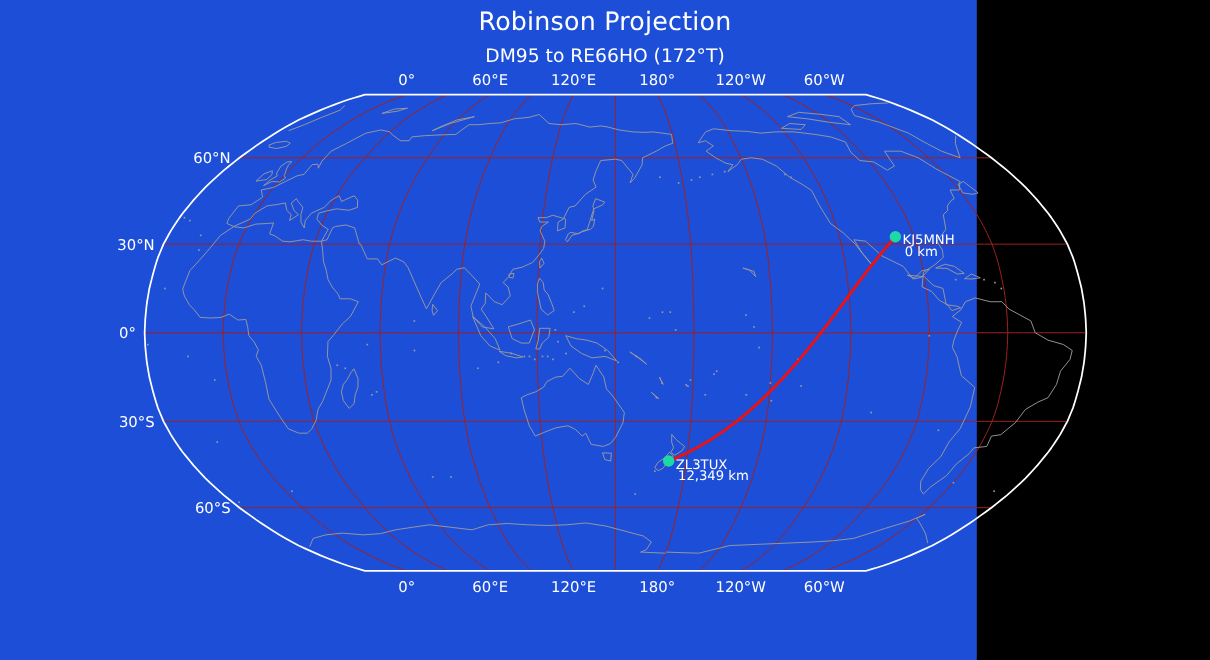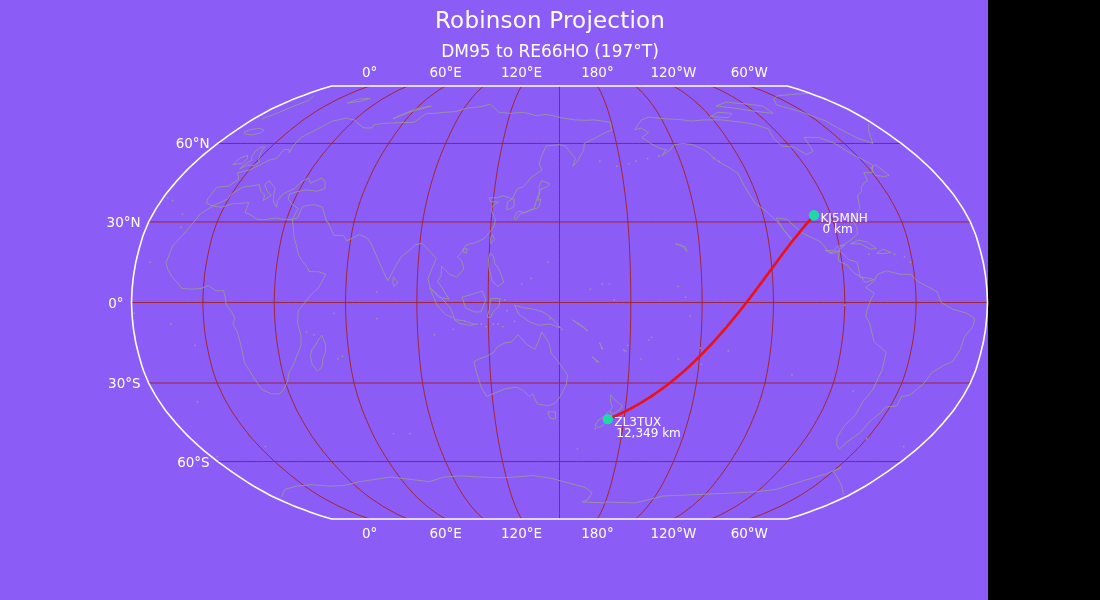--- a/index.html
+++ b/index.html
@@ -10,23 +10,23 @@
   body {
     width: 1100px;
     height: 600px;
     overflow: hidden;
     font-family: "DejaVu Sans", "Liberation Sans", sans-serif;
     position: relative;
   }
   #stage {
     position: absolute;
     left: 0; top: 0;
-    width: 988px;
+    width: 888px;
     height: 600px;
-    background: #8b5cf6;
+    background: #1d4ed8;
   }
   .title {
     position: absolute;
     left: 0;
     top: 7px;
     width: 1100px;
     text-align: center;
     color: #ffffff;
     font-size: 23px;
     letter-spacing: 0.2px;
@@ -57,21 +57,21 @@
     font-family: "DejaVu Sans", "Liberation Sans", sans-serif;
     font-size: 12px;
   }
 </style>
 </head>
 <body>
 
 <div id="stage">
 
   <div class="title">Robinson Projection</div>
-  <div class="subtitle">DM95 to RE66HO (197°T)</div>
+  <div class="subtitle">DM95 to RE66HO (172°T)</div>
 
   <svg id="mapsvg" width="1100" height="600">
     <g id="g-graticule">
         <polyline points="217.70,461.54 223.40,461.54 229.09,461.54 234.79,461.54 240.49,461.54 246.18,461.54 251.88,461.54 257.58,461.54 263.27,461.54 268.97,461.54 274.67,461.54 280.36,461.54 286.06,461.54 291.76,461.54 297.45,461.54 303.15,461.54 308.85,461.54 314.54,461.54 320.24,461.54 325.94,461.54 331.63,461.54 337.33,461.54 343.03,461.54 348.72,461.54 354.42,461.54 360.12,461.54 365.81,461.54 371.51,461.54 377.21,461.54 382.90,461.54 388.60,461.54 394.30,461.54 399.99,461.54 405.69,461.54 411.39,461.54 417.08,461.54 422.78,461.54 428.48,461.54 434.17,461.54 439.87,461.54 445.57,461.54 451.26,461.54 456.96,461.54 462.66,461.54 468.35,461.54 474.05,461.54 479.75,461.54 485.44,461.54 491.14,461.54 496.84,461.54 502.53,461.54 508.23,461.54 513.93,461.54 519.62,461.54 525.32,461.54 531.02,461.54 536.71,461.54 542.41,461.54 548.11,461.54 553.80,461.54 559.50,461.54 565.20,461.54 570.89,461.54 576.59,461.54 582.29,461.54 587.98,461.54 593.68,461.54 599.38,461.54 605.07,461.54 610.77,461.54 616.47,461.54 622.16,461.54 627.86,461.54 633.56,461.54 639.25,461.54 644.95,461.54 650.65,461.54 656.34,461.54 662.04,461.54 667.74,461.54 673.43,461.54 679.13,461.54 684.83,461.54 690.52,461.54 696.22,461.54 701.92,461.54 707.61,461.54 713.31,461.54 719.01,461.54 724.70,461.54 730.40,461.54 736.10,461.54 741.79,461.54 747.49,461.54 753.19,461.54 758.88,461.54 764.58,461.54 770.28,461.54 775.97,461.54 781.67,461.54 787.37,461.54 793.06,461.54 798.76,461.54 804.46,461.54 810.15,461.54 815.85,461.54 821.55,461.54 827.24,461.54 832.94,461.54 838.64,461.54 844.33,461.54 850.03,461.54 855.73,461.54 861.42,461.54 867.12,461.54 872.82,461.54 878.51,461.54 884.21,461.54 889.91,461.54 895.60,461.54 901.30,461.54" fill="none" stroke="#a02020" stroke-width="0.9"></polyline>
         <polyline points="148.62,383.04 155.47,383.04 162.32,383.04 169.16,383.04 176.01,383.04 182.86,383.04 189.71,383.04 196.56,383.04 203.40,383.04 210.25,383.04 217.10,383.04 223.95,383.04 230.80,383.04 237.64,383.04 244.49,383.04 251.34,383.04 258.19,383.04 265.04,383.04 271.88,383.04 278.73,383.04 285.58,383.04 292.43,383.04 299.28,383.04 306.12,383.04 312.97,383.04 319.82,383.04 326.67,383.04 333.52,383.04 340.36,383.04 347.21,383.04 354.06,383.04 360.91,383.04 367.76,383.04 374.60,383.04 381.45,383.04 388.30,383.04 395.15,383.04 402.00,383.04 408.84,383.04 415.69,383.04 422.54,383.04 429.39,383.04 436.24,383.04 443.08,383.04 449.93,383.04 456.78,383.04 463.63,383.04 470.48,383.04 477.32,383.04 484.17,383.04 491.02,383.04 497.87,383.04 504.72,383.04 511.56,383.04 518.41,383.04 525.26,383.04 532.11,383.04 538.96,383.04 545.80,383.04 552.65,383.04 559.50,383.04 566.35,383.04 573.20,383.04 580.04,383.04 586.89,383.04 593.74,383.04 600.59,383.04 607.44,383.04 614.28,383.04 621.13,383.04 627.98,383.04 634.83,383.04 641.68,383.04 648.52,383.04 655.37,383.04 662.22,383.04 669.07,383.04 675.92,383.04 682.76,383.04 689.61,383.04 696.46,383.04 703.31,383.04 710.16,383.04 717.00,383.04 723.85,383.04 730.70,383.04 737.55,383.04 744.40,383.04 751.24,383.04 758.09,383.04 764.94,383.04 771.79,383.04 778.64,383.04 785.48,383.04 792.33,383.04 799.18,383.04 806.03,383.04 812.88,383.04 819.72,383.04 826.57,383.04 833.42,383.04 840.27,383.04 847.12,383.04 853.96,383.04 860.81,383.04 867.66,383.04 874.51,383.04 881.36,383.04 888.20,383.04 895.05,383.04 901.90,383.04 908.75,383.04 915.60,383.04 922.44,383.04 929.29,383.04 936.14,383.04 942.99,383.04 949.84,383.04 956.68,383.04 963.53,383.04 970.38,383.04" fill="none" stroke="#a02020" stroke-width="0.9"></polyline>
         <polyline points="131.50,302.50 138.63,302.50 145.77,302.50 152.90,302.50 160.03,302.50 167.17,302.50 174.30,302.50 181.43,302.50 188.57,302.50 195.70,302.50 202.83,302.50 209.97,302.50 217.10,302.50 224.23,302.50 231.37,302.50 238.50,302.50 245.63,302.50 252.77,302.50 259.90,302.50 267.03,302.50 274.17,302.50 281.30,302.50 288.43,302.50 295.57,302.50 302.70,302.50 309.83,302.50 316.97,302.50 324.10,302.50 331.23,302.50 338.37,302.50 345.50,302.50 352.63,302.50 359.77,302.50 366.90,302.50 374.03,302.50 381.17,302.50 388.30,302.50 395.43,302.50 402.57,302.50 409.70,302.50 416.83,302.50 423.97,302.50 431.10,302.50 438.23,302.50 445.37,302.50 452.50,302.50 459.63,302.50 466.77,302.50 473.90,302.50 481.03,302.50 488.17,302.50 495.30,302.50 502.43,302.50 509.57,302.50 516.70,302.50 523.83,302.50 530.97,302.50 538.10,302.50 545.23,302.50 552.37,302.50 559.50,302.50 566.63,302.50 573.77,302.50 580.90,302.50 588.03,302.50 595.17,302.50 602.30,302.50 609.43,302.50 616.57,302.50 623.70,302.50 630.83,302.50 637.97,302.50 645.10,302.50 652.23,302.50 659.37,302.50 666.50,302.50 673.63,302.50 680.77,302.50 687.90,302.50 695.03,302.50 702.17,302.50 709.30,302.50 716.43,302.50 723.57,302.50 730.70,302.50 737.83,302.50 744.97,302.50 752.10,302.50 759.23,302.50 766.37,302.50 773.50,302.50 780.63,302.50 787.77,302.50 794.90,302.50 802.03,302.50 809.17,302.50 816.30,302.50 823.43,302.50 830.57,302.50 837.70,302.50 844.83,302.50 851.97,302.50 859.10,302.50 866.23,302.50 873.37,302.50 880.50,302.50 887.63,302.50 894.77,302.50 901.90,302.50 909.03,302.50 916.17,302.50 923.30,302.50 930.43,302.50 937.57,302.50 944.70,302.50 951.83,302.50 958.97,302.50 966.10,302.50 973.23,302.50 980.37,302.50 987.50,302.50" fill="none" stroke="#a02020" stroke-width="0.9"></polyline>
         <polyline points="148.62,221.96 155.47,221.96 162.32,221.96 169.16,221.96 176.01,221.96 182.86,221.96 189.71,221.96 196.56,221.96 203.40,221.96 210.25,221.96 217.10,221.96 223.95,221.96 230.80,221.96 237.64,221.96 244.49,221.96 251.34,221.96 258.19,221.96 265.04,221.96 271.88,221.96 278.73,221.96 285.58,221.96 292.43,221.96 299.28,221.96 306.12,221.96 312.97,221.96 319.82,221.96 326.67,221.96 333.52,221.96 340.36,221.96 347.21,221.96 354.06,221.96 360.91,221.96 367.76,221.96 374.60,221.96 381.45,221.96 388.30,221.96 395.15,221.96 402.00,221.96 408.84,221.96 415.69,221.96 422.54,221.96 429.39,221.96 436.24,221.96 443.08,221.96 449.93,221.96 456.78,221.96 463.63,221.96 470.48,221.96 477.32,221.96 484.17,221.96 491.02,221.96 497.87,221.96 504.72,221.96 511.56,221.96 518.41,221.96 525.26,221.96 532.11,221.96 538.96,221.96 545.80,221.96 552.65,221.96 559.50,221.96 566.35,221.96 573.20,221.96 580.04,221.96 586.89,221.96 593.74,221.96 600.59,221.96 607.44,221.96 614.28,221.96 621.13,221.96 627.98,221.96 634.83,221.96 641.68,221.96 648.52,221.96 655.37,221.96 662.22,221.96 669.07,221.96 675.92,221.96 682.76,221.96 689.61,221.96 696.46,221.96 703.31,221.96 710.16,221.96 717.00,221.96 723.85,221.96 730.70,221.96 737.55,221.96 744.40,221.96 751.24,221.96 758.09,221.96 764.94,221.96 771.79,221.96 778.64,221.96 785.48,221.96 792.33,221.96 799.18,221.96 806.03,221.96 812.88,221.96 819.72,221.96 826.57,221.96 833.42,221.96 840.27,221.96 847.12,221.96 853.96,221.96 860.81,221.96 867.66,221.96 874.51,221.96 881.36,221.96 888.20,221.96 895.05,221.96 901.90,221.96 908.75,221.96 915.60,221.96 922.44,221.96 929.29,221.96 936.14,221.96 942.99,221.96 949.84,221.96 956.68,221.96 963.53,221.96 970.38,221.96" fill="none" stroke="#a02020" stroke-width="0.9"></polyline>
         <polyline points="217.70,143.46 223.40,143.46 229.09,143.46 234.79,143.46 240.49,143.46 246.18,143.46 251.88,143.46 257.58,143.46 263.27,143.46 268.97,143.46 274.67,143.46 280.36,143.46 286.06,143.46 291.76,143.46 297.45,143.46 303.15,143.46 308.85,143.46 314.54,143.46 320.24,143.46 325.94,143.46 331.63,143.46 337.33,143.46 343.03,143.46 348.72,143.46 354.42,143.46 360.12,143.46 365.81,143.46 371.51,143.46 377.21,143.46 382.90,143.46 388.60,143.46 394.30,143.46 399.99,143.46 405.69,143.46 411.39,143.46 417.08,143.46 422.78,143.46 428.48,143.46 434.17,143.46 439.87,143.46 445.57,143.46 451.26,143.46 456.96,143.46 462.66,143.46 468.35,143.46 474.05,143.46 479.75,143.46 485.44,143.46 491.14,143.46 496.84,143.46 502.53,143.46 508.23,143.46 513.93,143.46 519.62,143.46 525.32,143.46 531.02,143.46 536.71,143.46 542.41,143.46 548.11,143.46 553.80,143.46 559.50,143.46 565.20,143.46 570.89,143.46 576.59,143.46 582.29,143.46 587.98,143.46 593.68,143.46 599.38,143.46 605.07,143.46 610.77,143.46 616.47,143.46 622.16,143.46 627.86,143.46 633.56,143.46 639.25,143.46 644.95,143.46 650.65,143.46 656.34,143.46 662.04,143.46 667.74,143.46 673.43,143.46 679.13,143.46 684.83,143.46 690.52,143.46 696.22,143.46 701.92,143.46 707.61,143.46 713.31,143.46 719.01,143.46 724.70,143.46 730.40,143.46 736.10,143.46 741.79,143.46 747.49,143.46 753.19,143.46 758.88,143.46 764.58,143.46 770.28,143.46 775.97,143.46 781.67,143.46 787.37,143.46 793.06,143.46 798.76,143.46 804.46,143.46 810.15,143.46 815.85,143.46 821.55,143.46 827.24,143.46 832.94,143.46 838.64,143.46 844.33,143.46 850.03,143.46 855.73,143.46 861.42,143.46 867.12,143.46 872.82,143.46 878.51,143.46 884.21,143.46 889.91,143.46 895.60,143.46 901.30,143.46" fill="none" stroke="#a02020" stroke-width="0.9"></polyline>
         <polyline points="369.68,519.00 363.98,516.93 358.27,514.86 351.91,512.24 344.91,509.06 337.90,505.88 330.50,501.91 323.09,497.95 316.15,493.80 309.68,489.46 303.20,485.12 297.34,480.51 291.47,475.90 285.77,471.19 280.22,466.36 274.67,461.54 269.47,456.54 264.28,451.55 259.34,446.48 254.64,441.35 249.95,436.21 245.91,430.97 241.87,425.73 238.04,420.46 234.42,415.15 230.80,409.84 227.79,404.49 224.78,399.14 222.04,393.78 219.57,388.41 217.10,383.04 215.25,377.67 213.39,372.30 211.81,366.93 210.49,361.56 209.18,356.19 208.07,350.82 206.96,345.45 206.01,340.08 205.24,334.72 204.47,329.35 204.02,323.98 203.56,318.61 203.23,313.24 203.03,307.87 202.83,302.50 203.03,297.13 203.23,291.76 203.56,286.39 204.02,281.02 204.47,275.65 205.24,270.28 206.01,264.92 206.96,259.55 208.07,254.18 209.18,248.81 210.49,243.44 211.81,238.07 213.39,232.70 215.25,227.33 217.10,221.96 219.57,216.59 222.04,211.22 224.78,205.86 227.79,200.51 230.80,195.16 234.42,189.85 238.04,184.54 241.87,179.27 245.91,174.03 249.95,168.79 254.64,163.65 259.34,158.52 264.28,153.45 269.47,148.46 274.67,143.46 280.22,138.64 285.77,133.81 291.47,129.10 297.34,124.49 303.20,119.88 309.68,115.54 316.15,111.20 323.09,107.05 330.50,103.09 337.90,99.12 344.91,95.94 351.91,92.76 358.27,90.14 363.98,88.07 369.68,86.00" fill="none" stroke="#a02020" stroke-width="0.9"></polyline>
         <polyline points="407.65,519.00 403.08,516.93 398.51,514.86 393.43,512.24 387.83,509.06 382.22,505.88 376.30,501.91 370.38,497.95 364.82,493.80 359.64,489.46 354.46,485.12 349.77,480.51 345.08,475.90 340.51,471.19 336.07,466.36 331.63,461.54 327.48,456.54 323.32,451.55 319.37,446.48 315.61,441.35 311.86,436.21 308.63,430.97 305.40,425.73 302.33,420.46 299.44,415.15 296.54,409.84 294.13,404.49 291.72,399.14 289.53,393.78 287.55,388.41 285.58,383.04 284.10,377.67 282.61,372.30 281.35,366.93 280.30,361.56 279.25,356.19 278.36,350.82 277.47,345.45 276.71,340.08 276.10,334.72 275.48,329.35 275.11,323.98 274.75,318.61 274.49,313.24 274.33,307.87 274.17,302.50 274.33,297.13 274.49,291.76 274.75,286.39 275.11,281.02 275.48,275.65 276.10,270.28 276.71,264.92 277.47,259.55 278.36,254.18 279.25,248.81 280.30,243.44 281.35,238.07 282.61,232.70 284.10,227.33 285.58,221.96 287.55,216.59 289.53,211.22 291.72,205.86 294.13,200.51 296.54,195.16 299.44,189.85 302.33,184.54 305.40,179.27 308.63,174.03 311.86,168.79 315.61,163.65 319.37,158.52 323.32,153.45 327.48,148.46 331.63,143.46 336.07,138.64 340.51,133.81 345.08,129.10 349.77,124.49 354.46,119.88 359.64,115.54 364.82,111.20 370.38,107.05 376.30,103.09 382.22,99.12 387.83,95.94 393.43,92.76 398.51,90.14 403.08,88.07 407.65,86.00" fill="none" stroke="#a02020" stroke-width="0.9"></polyline>

